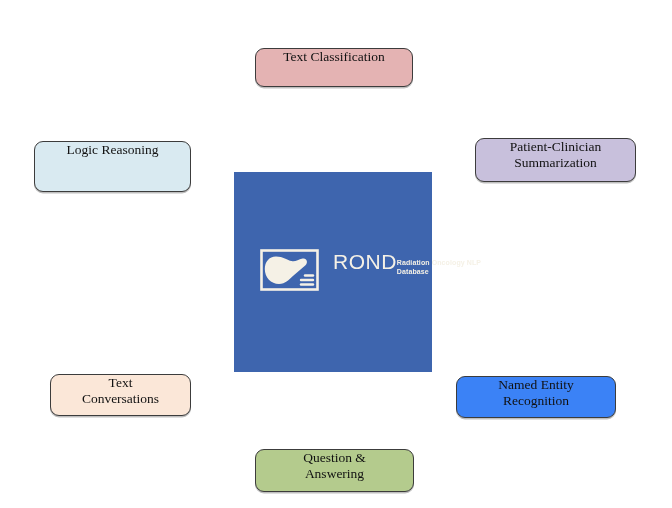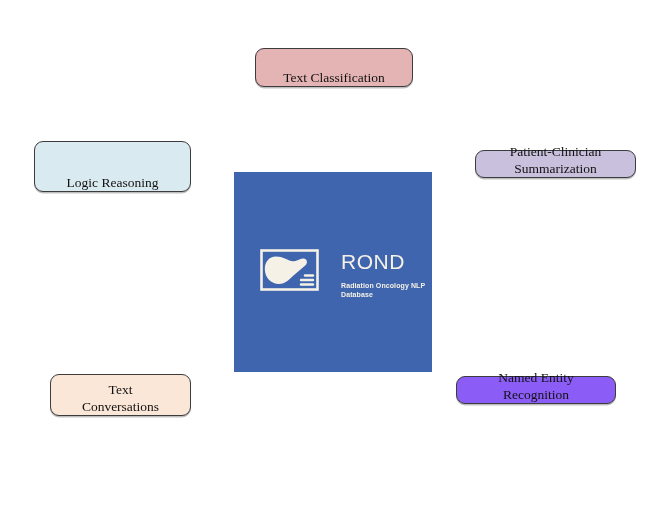--- a/index.html
+++ b/index.html
@@ -17,21 +17,21 @@
   }
   .node {
     position: absolute;
     box-sizing: border-box;
     border: 1.5px solid #3c3c3c;
     border-radius: 9px;
     box-shadow: 0 1.5px 0 rgba(110,110,110,0.45);
     display: flex;
     flex-direction: column;
     align-items: center;
-    justify-content: flex-end;
+    justify-content: flex-start;
     text-align: center;
     font-size: 13.5px;
     line-height: 1.22;
     color: #111111;
   }
   .node span { display: block; white-space: nowrap; }
   .center-square {
     position: absolute;
     left: 234px;
     top: 172px;
@@ -41,23 +41,22 @@
   }
   .logo-row {
     position: absolute;
     left: 26px;
     top: 77px;
     display: flex;
     align-items: flex-start;
   }
   .logo-mark { display: block; width: 59px; height: 42px; }
   .logo-textcol {
-    margin-left: 22px;
+    margin-left: 14px;
     display: flex;
-    flex-direction: column;
   }
   .acronym {
     font-family: "Liberation Sans", sans-serif;
     font-size: 21px;
     font-weight: 400;
     letter-spacing: 0.5px;
     line-height: 1;
     margin-top: 2px;
     color: #F5F1E6;
   }
@@ -78,21 +77,21 @@
 <div class="canvas">
 
   <div class="node" style="left: 255px; top: 48px; width: 158px; height: 39px; background: rgb(228, 179, 179);">
     <span>Text Classification</span>
   </div>
 
   <div class="node" style="left: 34px; top: 141px; width: 157px; height: 51px; background: rgb(217, 234, 241);">
     <span>Logic Reasoning</span>
   </div>
 
-  <div class="node" style="left: 475px; top: 138px; width: 161px; height: 28px; background: rgb(200, 192, 220); margin-top: 12px;">
+  <div class="node" style="left: 475px; top: 138px; width: 161px; height: 44px; background: rgb(200, 192, 220);">
     <span>Patient-Clinician</span>
     <span>Summarization</span>
   </div>
 
   <div class="center-square" style="background: rgb(62, 101, 174);">
     <div class="logo-row">
       <span class="logo-mark">
         <svg width="59" height="42" viewBox="0 0 59 42" xmlns="http://www.w3.org/2000/svg">
           <rect x="1.5" y="1.5" width="56" height="39" fill="none" stroke="#F5F1E6" stroke-width="2.6"></rect>
           <path d="M16,7.5 C9,7.5 4.8,13 4.8,20 C4.8,28.5 11,35 19,35
@@ -112,19 +111,23 @@
         <div class="subtitle">Radiation Oncology NLP Database</div>
       </div>
     </div>
   </div>
 
   <div class="node" style="left: 50px; top: 374px; width: 141px; height: 42px; background: rgb(251, 231, 216);">
     <span>Text</span>
     <span>Conversations</span>
   </div>
 
-  <div class="node" style="left: 456px; top: 376px; width: 160px; height: 28px; background: #8b5cf6;">
+  <div class="node" style="left: 456px; top: 376px; width: 160px; height: 42px; background: #3b82f6;">
     <span>Named Entity</span>
     <span>Recognition</span>
   </div>
 
+  <div class="node" style="left: 255px; top: 449px; width: 159px; height: 43px; background: rgb(180, 203, 141);">
+    <span>Question &amp;</span>
+    <span>Answering</span>
+  </div>
 
 </div>
 
 </body></html>

